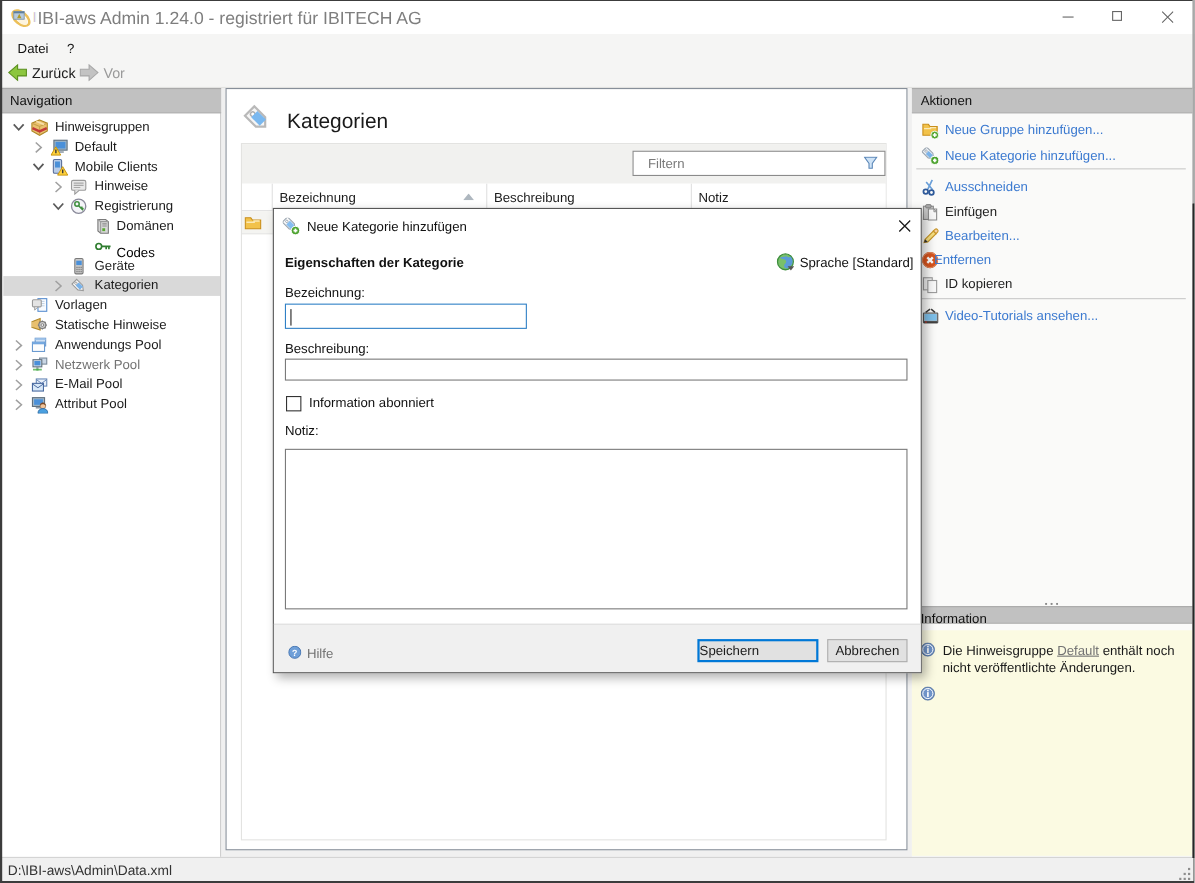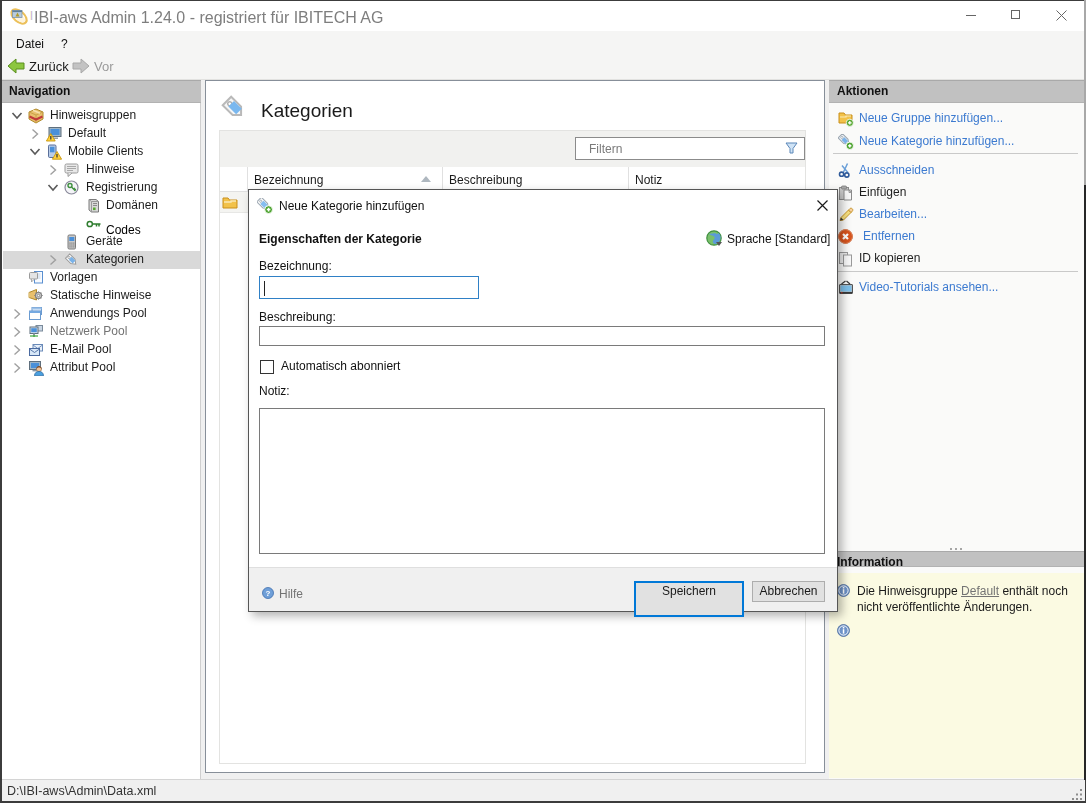--- a/index.html
+++ b/index.html
@@ -1,17 +1,17 @@
 <!DOCTYPE html>
 <html><head><meta charset="utf-8"><style>
 *{margin:0;padding:0;box-sizing:border-box}
 html,body{width:1086px;height:803px;overflow:hidden}
 body{font-family:"Liberation Sans",sans-serif;font-size:12px;color:#1a1a1a;background:#f0f0f0;position:relative}
 .abs{position:absolute}
-.hdr{background:#c1c1c1;border-top:1px solid #a9a9a9;border-bottom:1px solid #b2b2b2;font-weight:bold;color:#111;line-height:21px;padding-left:8px}
+.hdr{background:#c1c1c1;border-top:1px solid #a9a9a9;border-bottom:1px solid #b2b2b2;font-weight:normal;color:#111;line-height:21px;padding-left:8px}
 .link{color:#737373}
 svg{display:block}
 </style></head><body>
 
 <div class="abs" style="left:0;top:0;width:1086px;height:31px;background:#ffffff"></div>
 <div class="abs" id="appicon" style="left:9px;top:6px;width:20px;height:20px">
 <svg width="20" height="20" viewBox="0 0 20 20">
 <ellipse cx="10" cy="10.5" rx="9" ry="5.2" fill="none" stroke="#ecc05a" stroke-width="2.2" transform="rotate(40 10 10.5)"></ellipse>
 <ellipse cx="11" cy="12" rx="6" ry="3.4" fill="#fdf4dd" transform="rotate(40 11 12)"></ellipse>
 <rect x="3.5" y="4.5" width="9.5" height="7" fill="#b8cbdd" stroke="#7d93a8" stroke-width="0.8"></rect>
@@ -350,21 +350,21 @@
       </svg>
     </div>
     <div class="abs" style="left:30px;top:104px;color:#3c7ad0">Bearbeiten...</div>
     <div class="abs" style="left:9px;top:126px;width:16px;height:16px">
       <svg width="16" height="16" viewBox="0 0 16 16">
         <circle cx="7.5" cy="7.5" r="6.8" fill="#d9541e" stroke="#a83a0a" stroke-width="1"></circle>
         <circle cx="7.5" cy="7.5" r="6.8" fill="none" stroke="#e98a5e" stroke-width="1" stroke-dasharray="0"></circle>
         <path d="M5 5 L10 10 M10 5 L5 10" stroke="#fff" stroke-width="2.2"></path>
       </svg>
     </div>
-    <div class="abs" style="left:34px;top:126px;color:#3c7ad0">Entfernen</div>
+    <div class="abs" style="left:20px;top:126px;color:#3c7ad0">Entfernen</div>
     <div class="abs" style="left:9px;top:148px;width:16px;height:16px">
       <svg width="16" height="16" viewBox="0 0 16 16">
         <rect x="1.5" y="1.5" width="8" height="11" fill="#eee" stroke="#9a9a9a" stroke-width="1"></rect>
         <rect x="5.5" y="4" width="8" height="11" fill="#f8f8f8" stroke="#9a9a9a" stroke-width="1"></rect>
       </svg>
     </div>
     <div class="abs" style="left:30px;top:148px;color:#1e1e1e">ID kopieren</div>
     <div class="abs" style="left:4px;top:168px;width:245px;height:1px;background:#c9c9c9"></div>
     <div class="abs" style="left:9px;top:177px;width:16px;height:16px">
       <svg width="16" height="16" viewBox="0 0 16 16">
@@ -449,31 +449,31 @@
     </svg>
   </div>
   <div class="abs" style="left:478px;top:42px;color:#111">Sprache [Standard]</div>
   <div class="abs" style="left:10px;top:69px;color:#111">Bezeichnung:</div>
   <div class="abs" style="left:10px;top:86px;width:220px;height:23px;border:1px solid #2f80c6;background:#fff">
     <div class="abs" style="left:4px;top:4px;width:1px;height:15px;background:#222"></div>
   </div>
   <div class="abs" style="left:10px;top:120px;color:#111">Beschreibung:</div>
   <div class="abs" style="left:10px;top:136px;width:566px;height:20px;border:1px solid #7a7a7a;background:#fff"></div>
   <div class="abs" style="left:11px;top:170px;width:14px;height:14px;border:1px solid #333;background:#fff"></div>
-  <div class="abs" style="left:32px;top:169px;color:#111">Automatisch abonniert</div>
+  <div class="abs" style="left:32px;top:169px;color:#111">Information abonniert</div>
   <div class="abs" style="left:10px;top:194px;color:#111">Notiz:</div>
   <div class="abs" style="left:10px;top:218px;width:566px;height:146px;border:1px solid #7a7a7a;background:#fff"></div>
 
   <div class="abs" style="left:0;top:377px;width:588px;height:44px;background:#f0f0f0;border-top:1px solid #dfdfdf"></div>
   <div class="abs" style="left:13px;top:397px;width:12px;height:12px">
     <svg width="12" height="12" viewBox="0 0 12 12">
       <circle cx="6" cy="6" r="5.5" fill="#6f9fd8" stroke="#3f6fae" stroke-width="0.8"></circle>
       <text x="6" y="9" font-size="8" font-family="Liberation Sans" fill="#fff" text-anchor="middle" font-weight="bold">?</text>
     </svg>
   </div>
   <div class="abs link" style="left:30px;top:397px">Hilfe</div>
-  <div class="abs" style="left:385px;top:391px;width:110px;height:36px;background:#e1e1e1;border:2px solid #0078d7;text-align:center;line-height:17px">Speichern</div>
+  <div class="abs" style="left:385px;top:391px;width:110px;height:21px;background:#e1e1e1;border:2px solid #0078d7;text-align:left;line-height:17px">Speichern</div>
   <div class="abs" style="left:503px;top:391px;width:73px;height:21px;background:#e1e1e1;border:1px solid #adadad;text-align:center;line-height:19px">Abbrechen</div>
 </div>
 
 <div class="abs" style="left:0;top:0;width:1086px;height:803px;border:1px solid #3c3c3c;border-left:2px solid #3c3c3c;border-bottom:2px solid #3c3c3c;pointer-events:none"></div>
 <div class="abs" style="left:1084px;top:0;width:2px;height:185px;background:#a8a8a8"></div>
 <div class="abs" style="left:1084px;top:185px;width:2px;height:595px;background:#262626"></div>
 
 </body></html>

